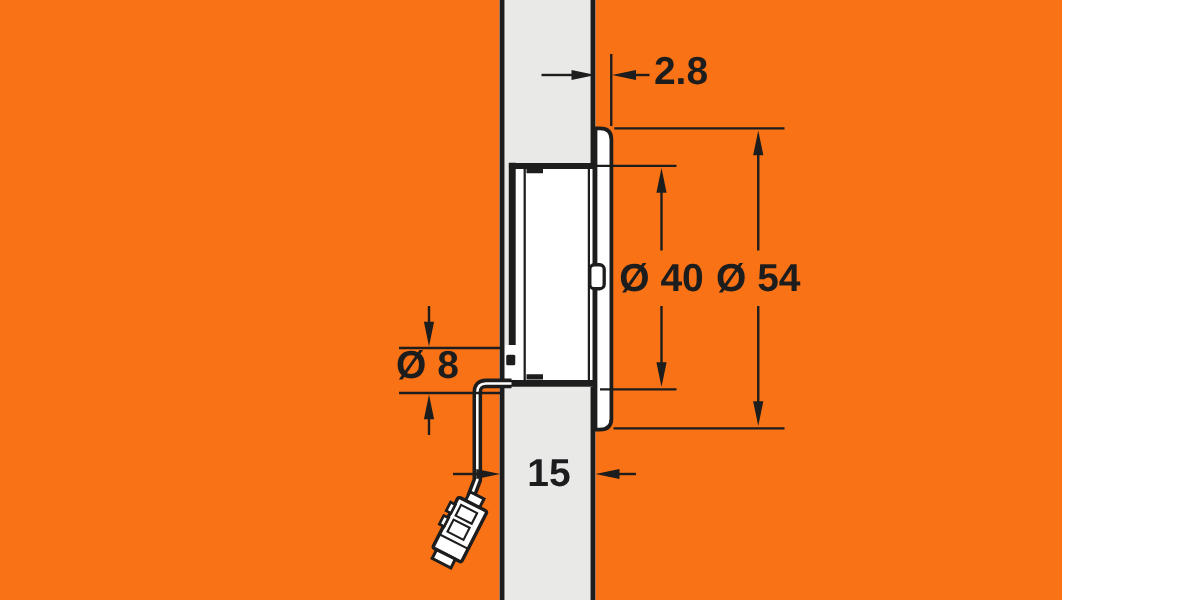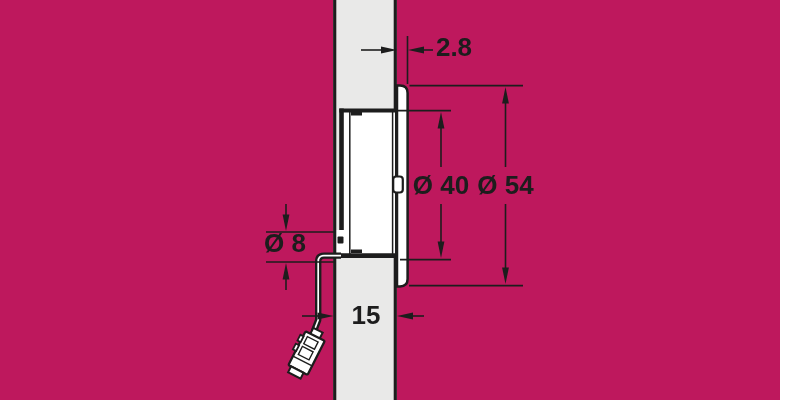--- a/index.html
+++ b/index.html
@@ -1,16 +1,16 @@
 <!DOCTYPE html>
 <html><head>
 <meta charset="utf-8">
 <style>
   html,body{margin:0;padding:0;background:#ffffff;}
-  .stage{position:relative;width:780px;height:400px;background:#be185d;overflow:hidden;
+  .stage{position:relative;width:708px;height:400px;background:#f97316;overflow:hidden;
          font-family:"Liberation Sans", sans-serif;text-decoration:underline;}
   svg{display:block;}
   .dim-text{font-family:"Liberation Sans", sans-serif;font-weight:bold;font-size:26px;
             fill:#1d1d1d;text-anchor:middle;}
   .thin{stroke:#1d1d1d;stroke-width:1.6;fill:none;}
   .arrow{fill:#1d1d1d;stroke:none;}
 </style>
 </head>
 <body>
 

